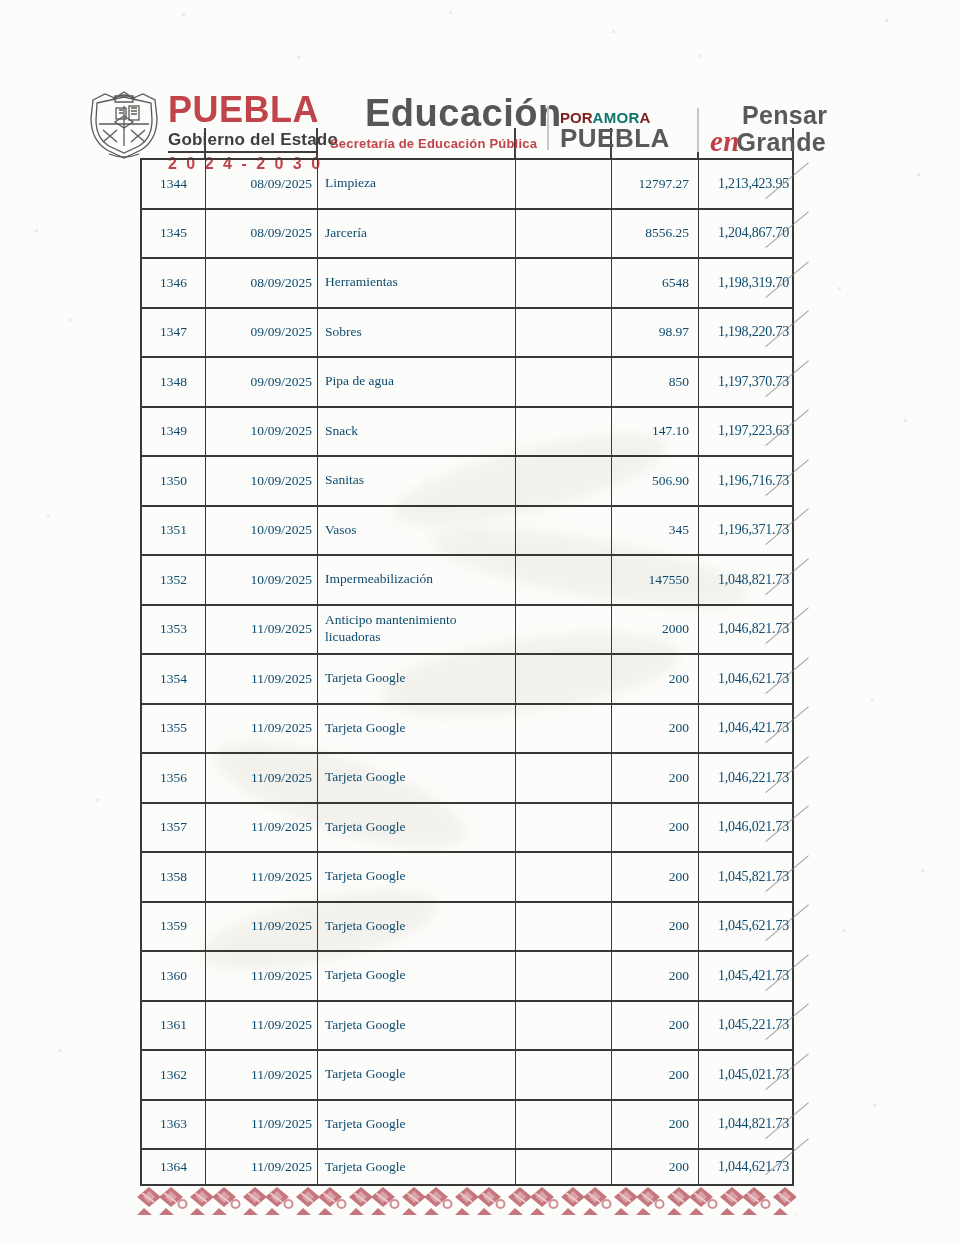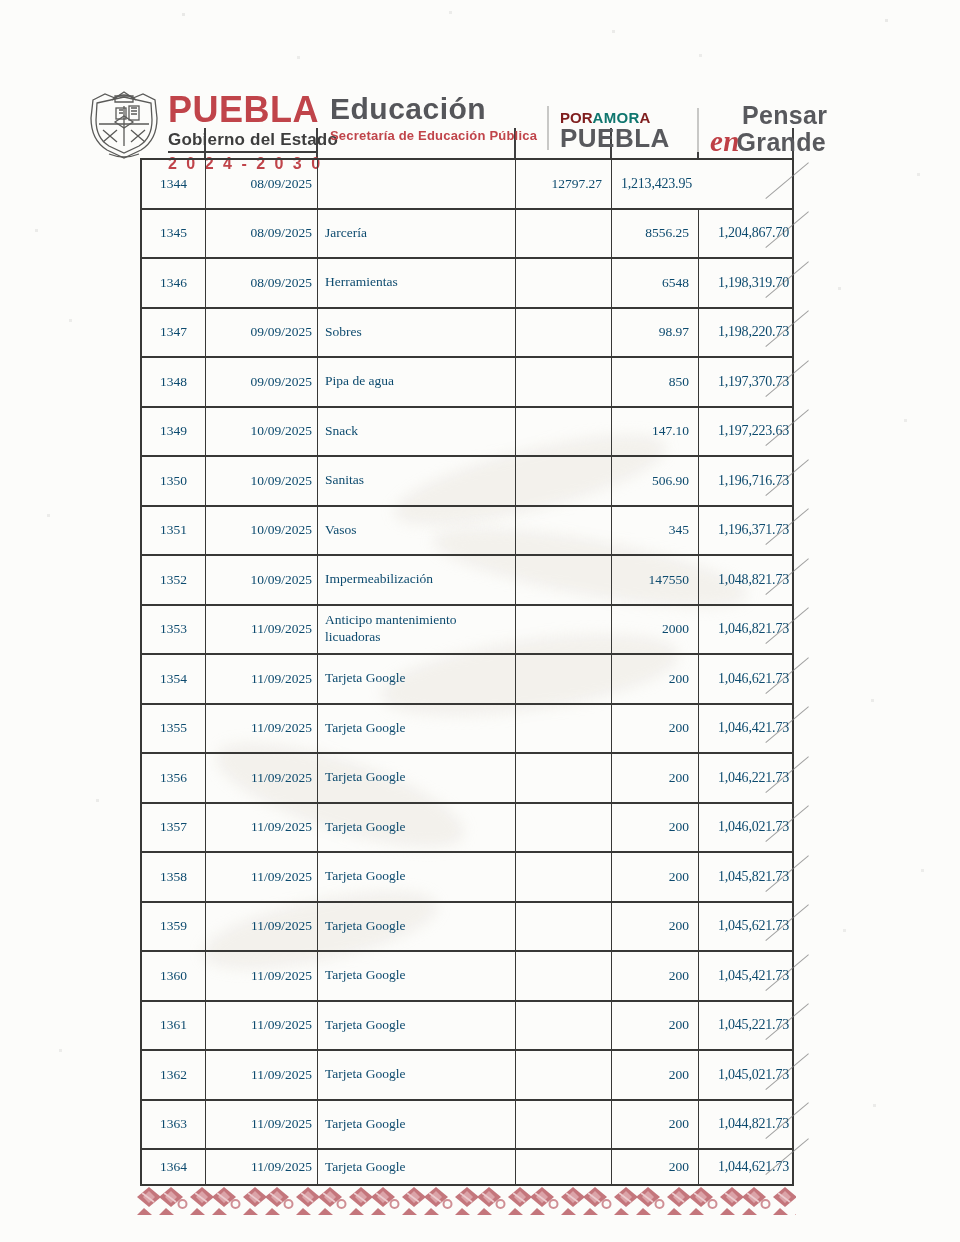--- a/index.html
+++ b/index.html
@@ -30,21 +30,21 @@
 
   
   .hdr{position:absolute;left:0;top:0;width:960px;height:160px;}
   .escudo{position:absolute;left:85px;top:88px;}
   .brand-puebla{position:absolute;left:168px;top:92px;width:150px;}
   .brand-puebla .t{font-size:36px;font-weight:800;letter-spacing:.5px;color:#c0444a;line-height:1;}
   .brand-puebla .s{font-size:17px;font-weight:700;color:#3d3d3d;letter-spacing:.2px;
      border-bottom:2.5px solid #3d3d3d;padding-bottom:1px;margin-top:2px;white-space:nowrap;}
   .brand-puebla .y{font-size:16px;font-weight:700;color:#c0444a;letter-spacing:2.5px;margin-top:2px;white-space:nowrap;}
   .brand-edu{position:absolute;left:330px;top:94px;}
-  .brand-edu .t{font-size:30px;font-weight:800;color:#55565a;line-height:1;letter-spacing:.5px;}
+  .brand-edu .t{font-size:38px;font-weight:800;color:#55565a;line-height:1;letter-spacing:.5px;margin-left:35px;}
   .brand-edu .s{font-size:13px;font-weight:700;color:#c0444a;margin-top:4px;letter-spacing:.2px;}
   .vdiv{position:absolute;width:1.5px;background:#c8c8c6;}
   .vdiv.d1{left:547px;top:106px;height:44px;}
   .vdiv.d2{left:697px;top:108px;height:44px;}
   .brand-amor{position:absolute;left:560px;top:110px;}
   .brand-amor .l1{font-size:15px;line-height:1;white-space:nowrap;}
   .brand-amor .l1 .g{color:#7f1d1d;font-weight:700;}
   .brand-amor .l1 .r{color:#0f766e;font-weight:700;letter-spacing:.3px;text-align:center;}
   .brand-amor .l2{font-size:26px;font-weight:900;color:#58595d;line-height:1.05;letter-spacing:.5px;}
   .brand-pensar{position:absolute;left:710px;top:104px;}
@@ -137,20 +137,21 @@
       <div class="l2">
         <span class="en">en</span><span>Grande</span>
       </div>
     </div>
   </div>
 
   <div class="ledger" id="ledger">
   <div class="t-row">
     <div class="cell c-no">1344</div>
     <div class="cell c-date">08/09/2025</div>
+    <div class="cell c-desc">Limpieza</div>
     <div class="cell c-blank"></div>
     <div class="cell c-amount">12797.27</div>
     <div class="cell c-balance">1,213,423.95</div>
     <span class="checkmark"></span>
   </div>
 
   <div class="t-row">
     <div class="cell c-no">1345</div>
     <div class="cell c-date">08/09/2025</div>
     <div class="cell c-desc">Jarcería</div>

